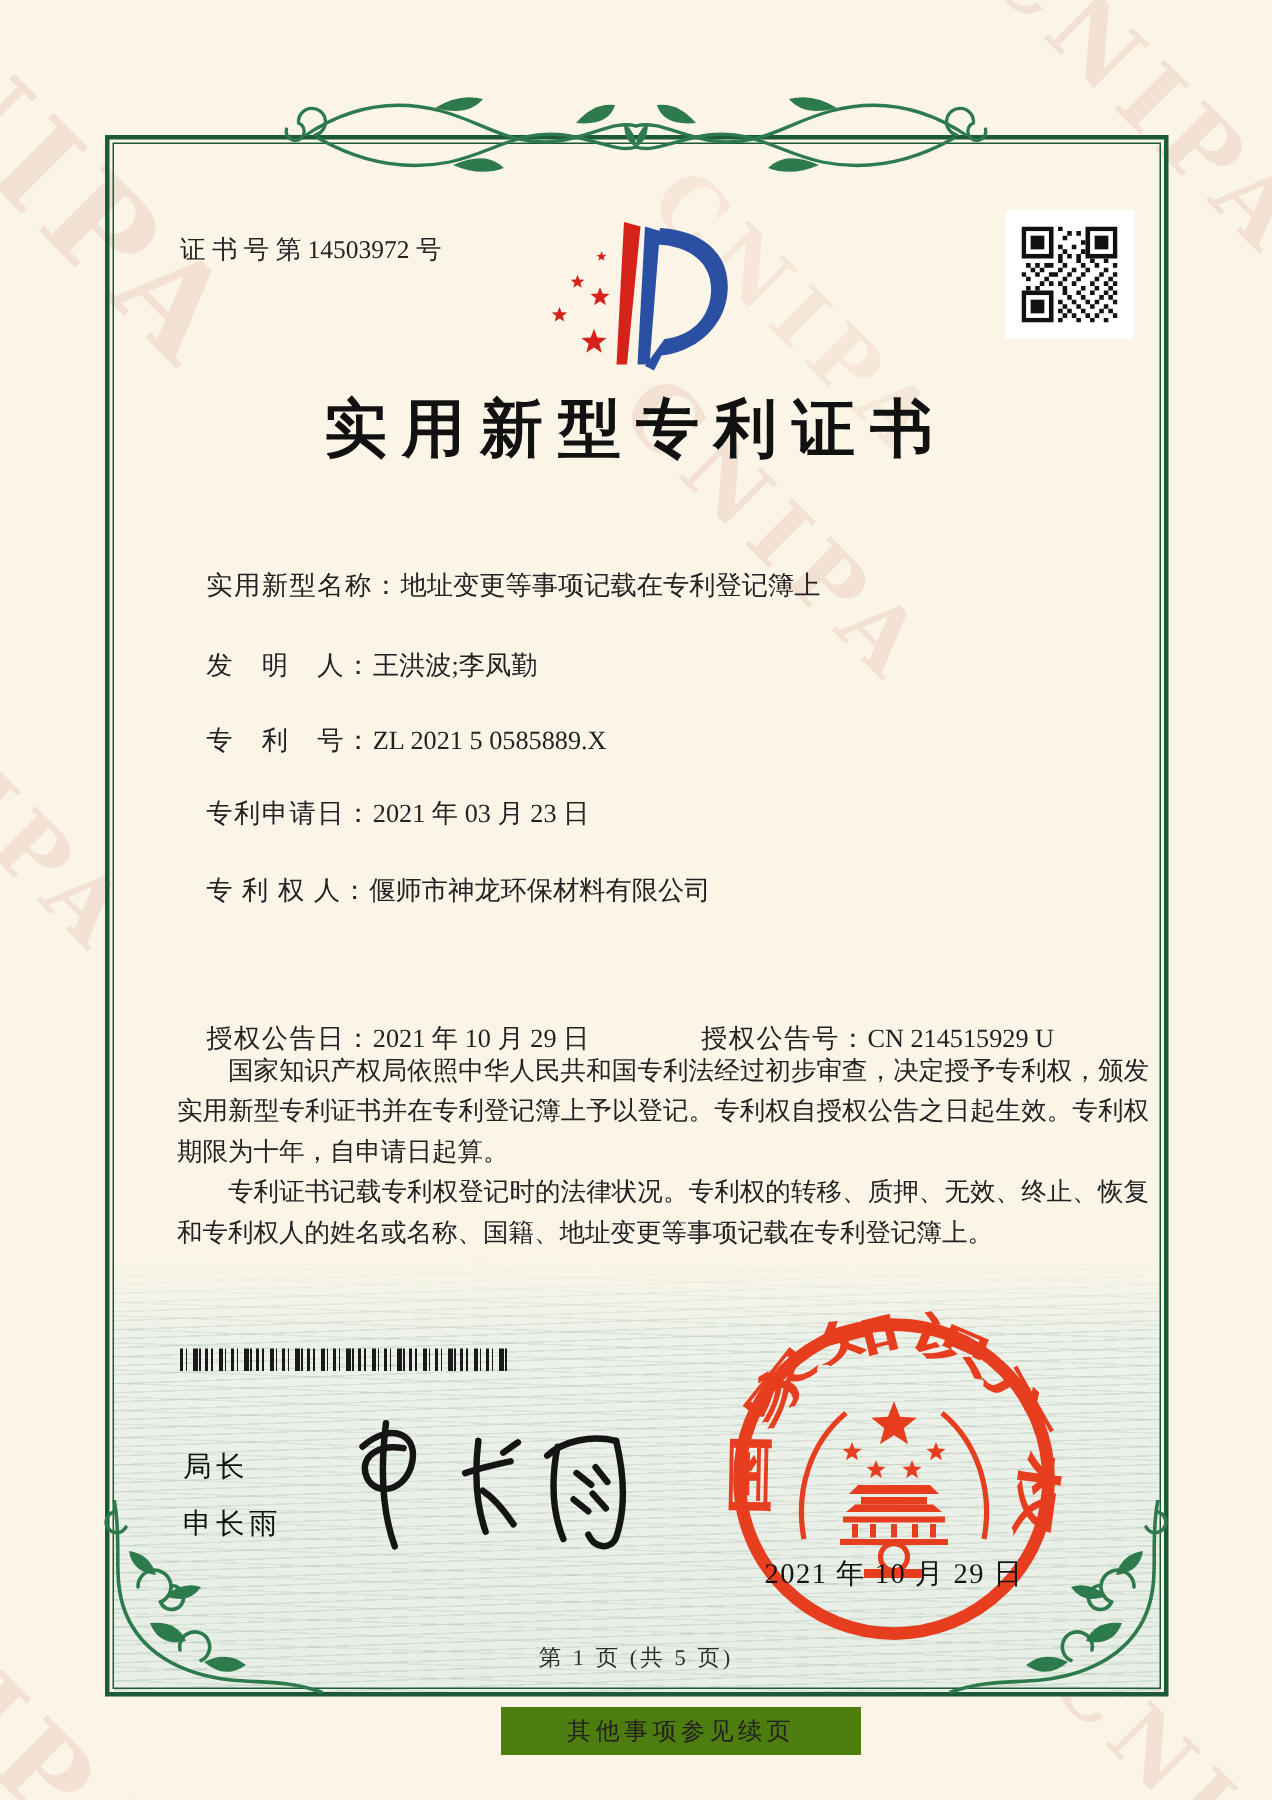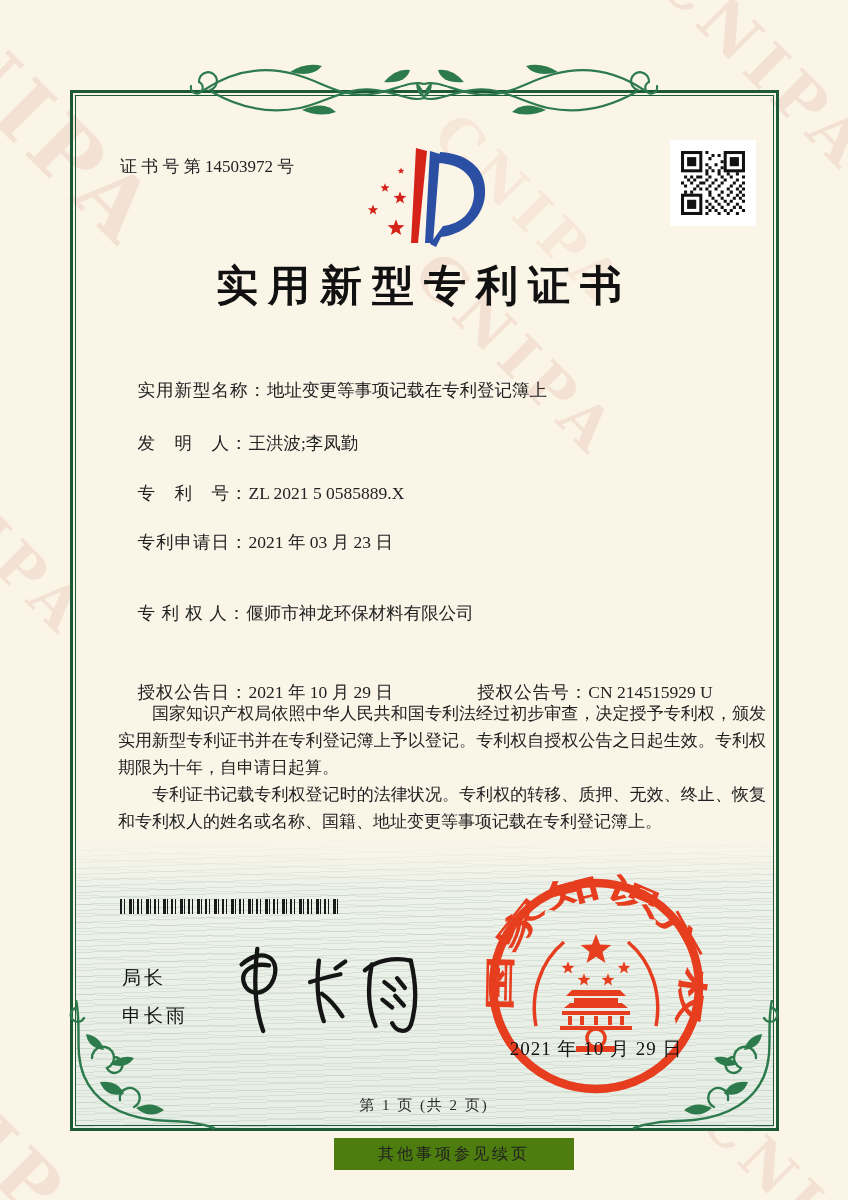--- a/index.html
+++ b/index.html
@@ -21,21 +21,21 @@
           linear-gradient(#eef2ea,#e7eee6);}
   .band::before{content:"";position:absolute;left:0;top:0;right:0;height:52px;
         background:linear-gradient(#fbf5e8, rgba(251,245,232,0));}
   .orn{position:absolute;z-index:2;pointer-events:none;}
   
   .cert-no{position:absolute;left:120px;top:155px;z-index:3;font-size:17px;white-space:pre;color:#222;text-align:right;}
   .title{position:absolute;left:0;top:258px;width:848px;text-align:center;z-index:3;
          font-size:42px;font-weight:bold;letter-spacing:10px;color:#111;}
   .row{position:absolute;left:120px;z-index:3;font-size:17.5px;white-space:pre;color:#222;}
   .row .lbl{letter-spacing:1px;}
-  .grant-right{position:absolute;left:331px;top:0;white-space:pre;}
+  .grant-right{position:absolute;left:321px;top:0;white-space:pre;}
   .paras{position:absolute;left:118px;top:700px;width:648px;z-index:3;
          font-size:17px;line-height:27px;text-align:justify;color:#222;}
   .paras p{margin:0;text-indent:2em;}
   .barcode{position:absolute;left:120px;top:899px;width:218px;height:15px;z-index:3;
         background:repeating-linear-gradient(90deg,#1a1a1a 0 2px,transparent 2px 4px,
         #1a1a1a 4px 5px,transparent 5px 9px,#1a1a1a 9px 12px,transparent 12px 13px,
         #1a1a1a 13px 14px,transparent 14px 17px);}
   .officer{position:absolute;z-index:3;font-family:"Liberation Sans","DejaVu Sans",sans-serif;
         font-size:19px;letter-spacing:3px;color:#111;}
   .sig{position:absolute;left:228px;top:930px;z-index:3;}
@@ -149,21 +149,21 @@
   </div>
   <div class="row" style="top:410px;">
     <span class="lbl">发　明　人：</span><span>王洪波;李凤勤</span>
   </div>
   <div class="row" style="top:460px;">
     <span class="lbl">专　利　号：</span><span>ZL 2021 5 0585889.X</span>
   </div>
   <div class="row" style="top:509px;">
     <span class="lbl">专利申请日：</span><span>2021 年 03 月 23 日</span>
   </div>
-  <div class="row" style="top:580px;">
+  <div class="row" style="top:560px;">
     <span class="lbl">专 利 权 人：</span><span>偃师市神龙环保材料有限公司</span>
   </div>
   <div class="row" style="top:659px;width:648px;">
     <span class="lbl">授权公告日：</span><span>2021 年 10 月 29 日</span>
     <span class="grant-right">
       <span class="lbl">授权公告号：</span><span>CN 214515929 U</span>
     </span>
   </div>
 
   <div class="paras">
@@ -216,16 +216,16 @@
       <rect x="136" y="142" width="4" height="9"></rect>
       <path d="M76,152 h72 v4 h-72 z"></path>
       <circle cx="112" cy="164" r="9" fill="none" stroke="#e63312" stroke-width="3.5"></circle>
       <path d="M52,152 C46,120 56,88 80,68" fill="none" stroke="#e63312" stroke-width="3.5"></path>
       <path d="M172,152 C178,120 168,88 144,68" fill="none" stroke="#e63312" stroke-width="3.5"></path>
       <rect x="92" y="172" width="40" height="6"></rect>
     </g>
   </svg>
   <div class="seal-date">2021 年 10 月 29 日</div>
 
-  <div class="page-info">第 1 页 (共 2 页)</div>
+  <div class="page-info">第 1 页 (共 5 页)</div>
   <div class="note-box">其他事项参见续页</div>
 
 </div>
 
 </body></html>

